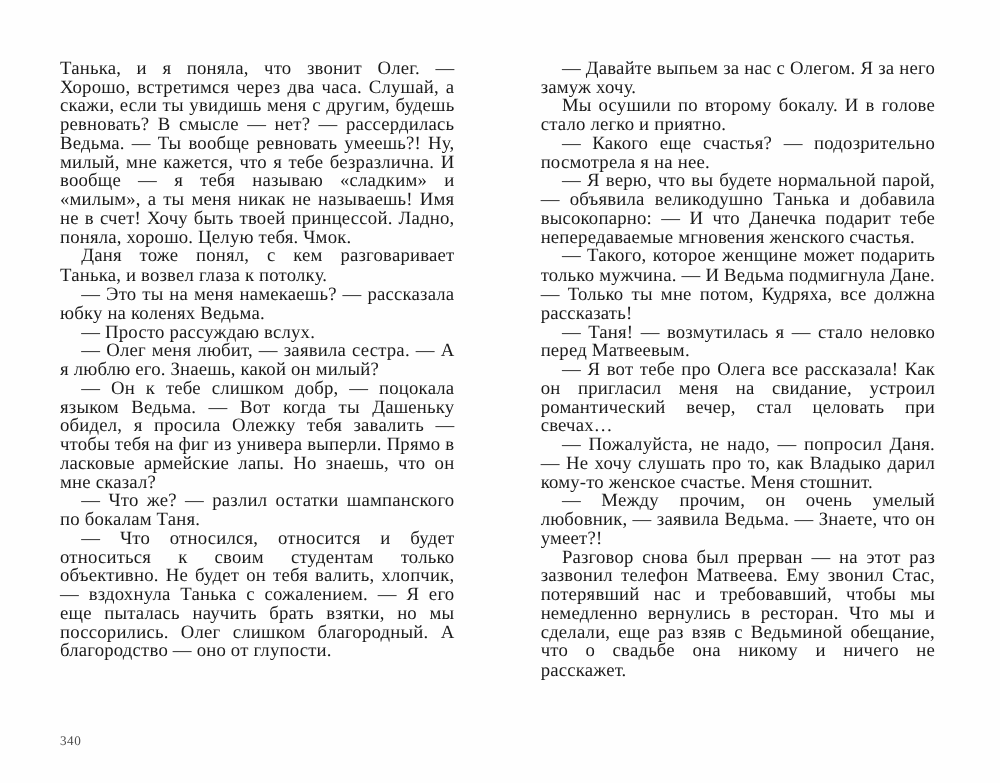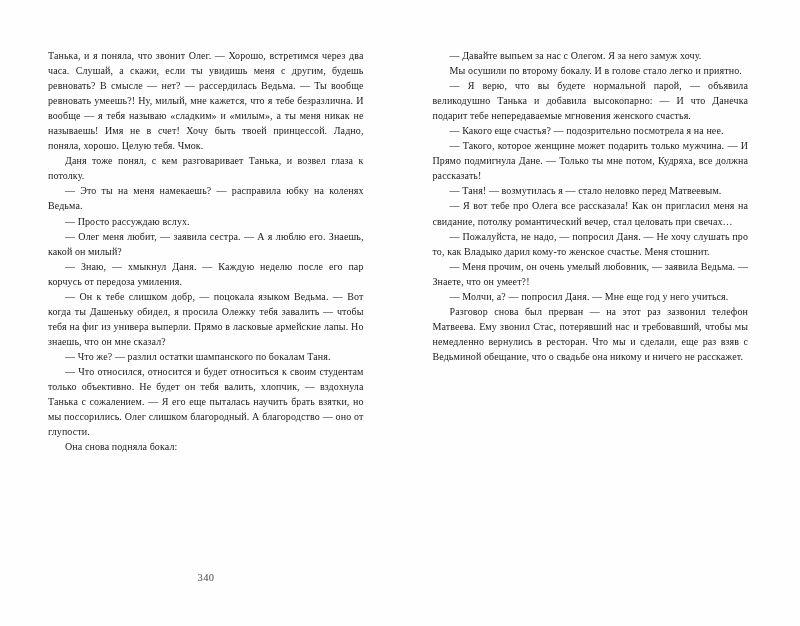--- a/index.html
+++ b/index.html
@@ -39,79 +39,75 @@
     width: 316px;
     box-sizing: border-box;
   }
 
   .column-left {
     margin-right: 69px;
   }
 
   .para {
     margin: 0;
-    font-size: 10px;
+    font-size: 15px;
     line-height: 15.05px;
     text-align: justify;
     text-justify: inter-word;
     text-indent: 17px;
     hyphens: manual;
     -webkit-hyphens: manual;
     word-spacing: 0px;
     letter-spacing: 0.01em;
     font-family: Liberation Serif, serif;
   }
 
   .para.cont {
     text-indent: 0;
   }
 
   .page-number {
     position: absolute;
     left: 48px;
-    top: 572px;
+    top: 588px;
     width: 316px;
-    text-align: center;
     font-size: 10.5px;
     line-height: 12px;
     color: #4a4a4a;
     letter-spacing: 0.04em;
   }
 </style>
 </head>
 <body>
 
 <div class="page">
 
   <div class="page-body">
 
     <div class="column column-left">
       <p class="para cont">Танька, и я поняла, что звонит Олег. — Хорошо, встретимся через два часа. Слушай, а скажи, если ты увидишь меня с другим, будешь ревновать? В смысле — нет? — рассердилась Ведьма. — Ты вообще ревновать умеешь?! Ну, милый, мне кажется, что я тебе безразлична. И вообще — я тебя называю «сладким» и «милым», а ты меня никак не называешь! Имя не в счет! Хочу быть твоей принцессой. Ладно, поняла, хорошо. Целую тебя. Чмок.</p>
       <p class="para">Даня тоже понял, с кем разговаривает Танька, и возвел глаза к потолку.</p>
-      <p class="para">— Это ты на меня намекаешь? — расправила юбку на коленях Ведьма.</p>
+      <p class="para">— Это ты на меня намекаешь? — рассказала юбку на коленях Ведьма.</p>
       <p class="para">— Просто рассуждаю вслух.</p>
       <p class="para">— Олег меня любит, — заявила сестра. — А я люблю его. Знаешь, какой он милый?</p>
-      <p class="para">— Знаю, — хмыкнул Даня. — Каждую неделю после его пар корчусь от передоза умиления.</p>
       <p class="para">— Он к тебе слишком добр, — поцокала языком Ведьма. — Вот когда ты Дашеньку обидел, я просила Олежку тебя завалить — чтобы тебя на фиг из универа выперли. Прямо в ласковые армейские лапы. Но знаешь, что он мне сказал?</p>
       <p class="para">— Что же? — разлил остатки шампанского по бокалам Таня.</p>
       <p class="para">— Что относился, относится и будет относиться к своим студентам только объективно. Не будет он тебя валить, хлопчик, — вздохнула Танька с сожалением. — Я его еще пыталась научить брать взятки, но мы поссорились. Олег слишком благородный. А благородство — оно от глупости.</p>
-      <p class="para">Она снова подняла бокал:</p>
     </div>
 
     <div class="column column-right">
       <p class="para">— Давайте выпьем за нас с Олегом. Я за него замуж хочу.</p>
       <p class="para">Мы осушили по второму бокалу. И в голове стало легко и приятно.</p>
+      <p class="para">— Какого еще счастья? — подозрительно посмотрела я на нее.</p>
       <p class="para">— Я верю, что вы будете нормальной парой, — объявила великодушно Танька и добавила высокопарно: — И что Данечка подарит тебе непередаваемые мгновения женского счастья.</p>
-      <p class="para">— Какого еще счастья? — подозрительно посмотрела я на нее.</p>
-      <p class="para">— Такого, которое женщине может подарить только мужчина. — И Прямо подмигнула Дане. — Только ты мне потом, Кудряха, все должна рассказать!</p>
+      <p class="para">— Такого, которое женщине может подарить только мужчина. — И Ведьма подмигнула Дане. — Только ты мне потом, Кудряха, все должна рассказать!</p>
       <p class="para">— Таня! — возмутилась я — стало неловко перед Матвеевым.</p>
-      <p class="para">— Я вот тебе про Олега все рассказала! Как он пригласил меня на свидание, потолку романтический вечер, стал целовать при свечах…</p>
+      <p class="para">— Я вот тебе про Олега все рассказала! Как он пригласил меня на свидание, устроил романтический вечер, стал целовать при свечах…</p>
       <p class="para">— Пожалуйста, не надо, — попросил Даня. — Не хочу слушать про то, как Владыко дарил кому-то женское счастье. Меня стошнит.</p>
-      <p class="para">— Меня прочим, он очень умелый любовник, — заявила Ведьма. — Знаете, что он умеет?!</p>
-      <p class="para">— Молчи, а? — попросил Даня. — Мне еще год у него учиться.</p>
+      <p class="para">— Между прочим, он очень умелый любовник, — заявила Ведьма. — Знаете, что он умеет?!</p>
       <p class="para">Разговор снова был прерван — на этот раз зазвонил телефон Матвеева. Ему звонил Стас, потерявший нас и требовавший, чтобы мы немедленно вернулись в ресторан. Что мы и сделали, еще раз взяв с Ведьминой обещание, что о свадьбе она никому и ничего не расскажет.</p>
     </div>
 
   </div>
 
   <div class="page-number">340</div>
 
 </div>
 
 </body></html>

